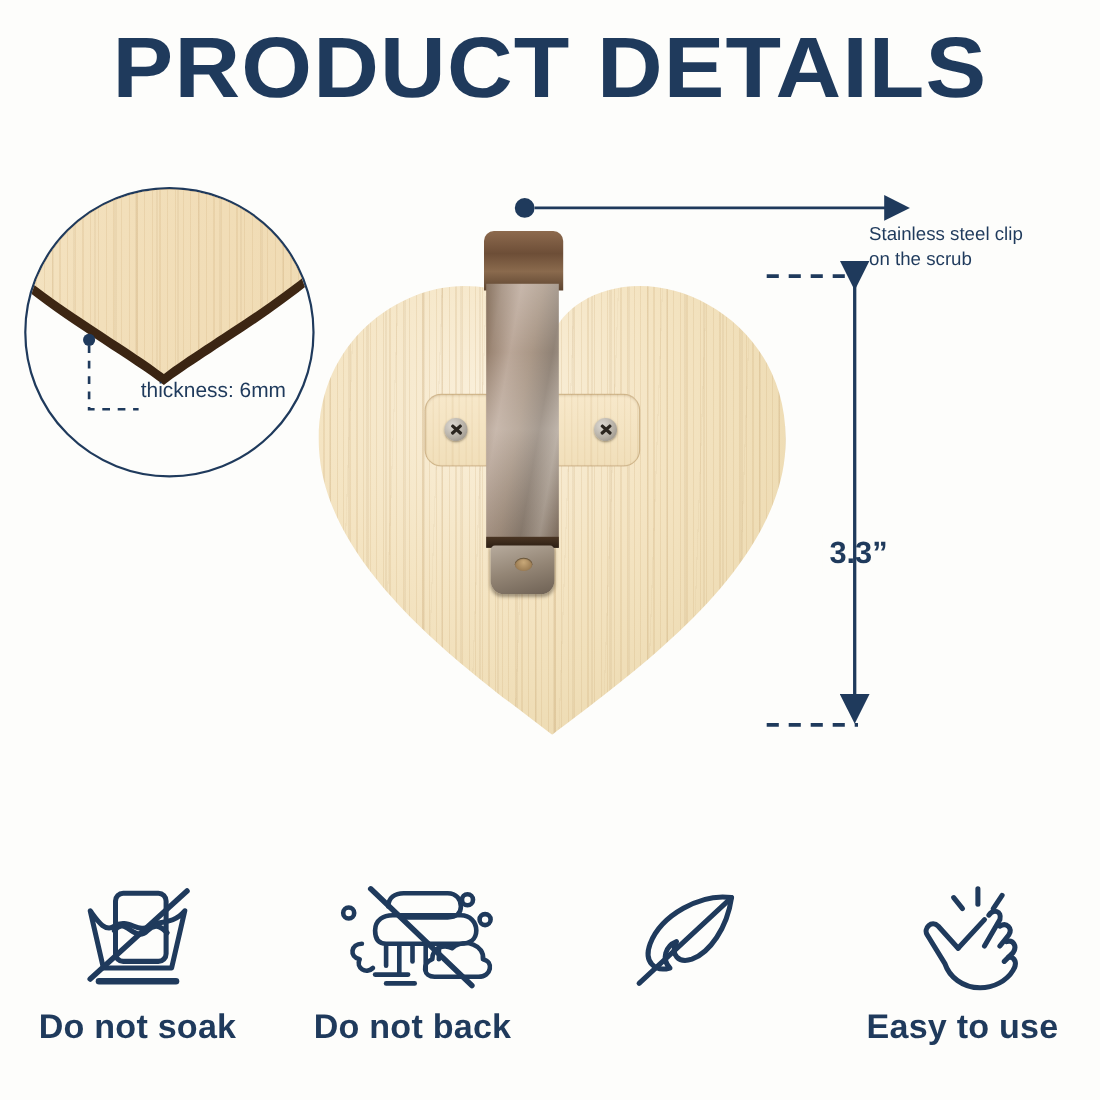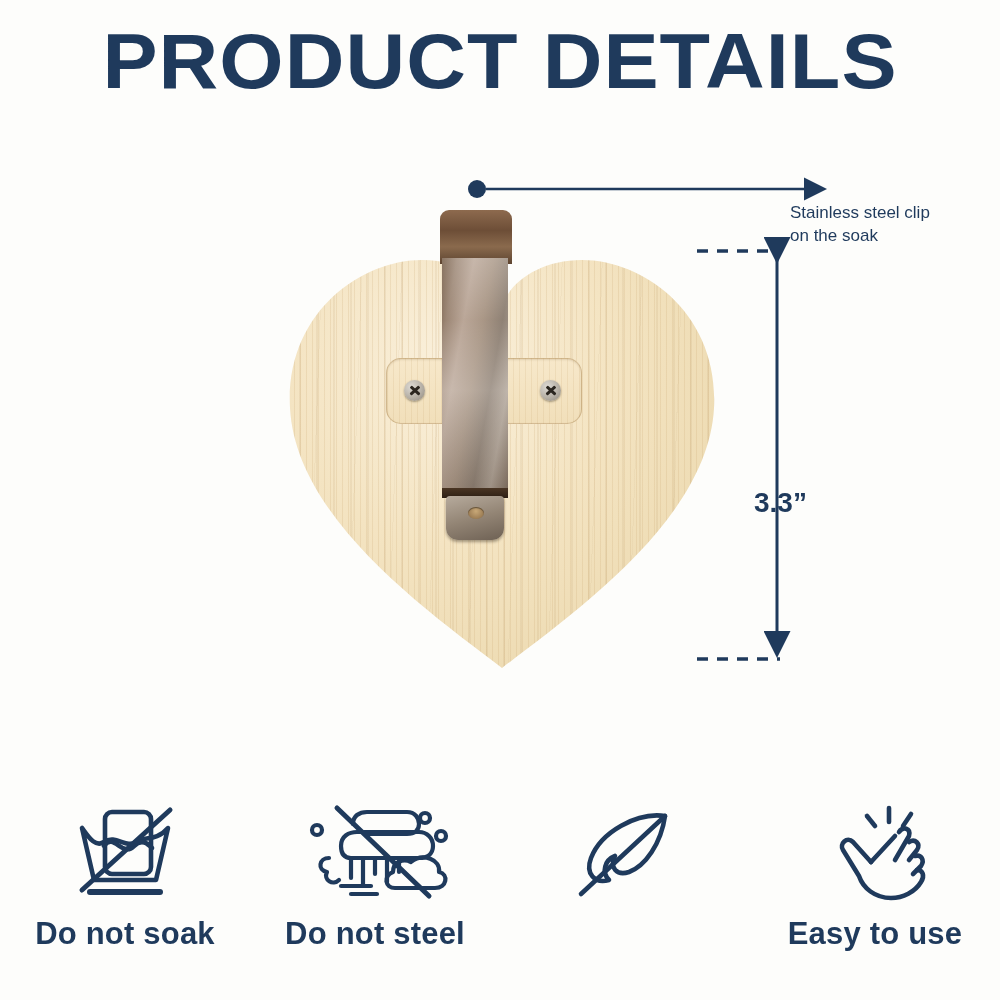--- a/index.html
+++ b/index.html
@@ -225,20 +225,29 @@
     <div class="plate"></div>
     <div class="clip-top"></div>
     <div class="clip-body"></div>
     <div class="clip-seam"></div>
     <div class="clip-foot"></div>
     <div class="clip-hole"></div>
     <div class="screw left"></div>
     <div class="screw right"></div>
   </div>
 
+  <div class="magnifier">
+    <div class="mag-edge"></div>
+    <div class="mag-wood"></div>
+    <svg class="mag-leader" viewBox="0 0 260 260">
+      <circle cx="57" cy="137" r="5.5" fill="#1f3a5c"></circle>
+      <path d="M57 142 L57 200 L102 200" stroke="#1f3a5c" stroke-width="2.4" fill="none" stroke-dasharray="7 7"></path>
+    </svg>
+    <div class="thickness-label">thickness: 6mm</div>
+  </div>
 
   <svg class="annot" viewBox="0 0 1000 1000">
     <defs>
       <marker id="arrowR" markerWidth="9" markerHeight="9" refX="7" refY="4.5" orient="auto">
         <path d="M0 0 L9 4.5 L0 9 z" fill="#1f3a5c"></path>
       </marker>
       <marker id="arrowUp" markerWidth="9" markerHeight="9" refX="7" refY="4.5" orient="auto">
         <path d="M0 0 L9 4.5 L0 9 z" fill="#1f3a5c"></path>
       </marker>
       <marker id="arrowDn" markerWidth="9" markerHeight="9" refX="7" refY="4.5" orient="auto">
@@ -250,21 +259,21 @@
     <line x1="486" y1="189" x2="822" y2="189" stroke="#1f3a5c" stroke-width="2.6" marker-end="url(#arrowR)"></line>
 
     <line x1="697" y1="251" x2="780" y2="251" stroke="#1f3a5c" stroke-width="3.4" stroke-dasharray="11 9"></line>
     <line x1="697" y1="659" x2="780" y2="659" stroke="#1f3a5c" stroke-width="3.4" stroke-dasharray="11 9"></line>
 
     <line x1="777" y1="258" x2="777" y2="652" stroke="#1f3a5c" stroke-width="3" marker-start="url(#arrowUp)" marker-end="url(#arrowDn)"></line>
   </svg>
 
   <div class="callout">
     <div>Stainless steel clip</div>
-    <div>on the soak</div>
+    <div>on the scrub</div>
   </div>
 
   <div class="dim-label">3.3”</div>
 
   <div class="features">
 
     <div class="feature">
       <div class="ico">
         <svg width="130" height="104" viewBox="0 0 130 104" fill="none" stroke="#1f3a5c" stroke-width="4.6" stroke-linecap="round" stroke-linejoin="round">
           <path d="M22 26 L34 78 L96 78 L108 26 C96 40 84 34 76 40 C66 47 56 32 44 40 C35 46 28 34 22 26 Z"></path>
@@ -290,21 +299,21 @@
           <line x1="46" y1="84" x2="76" y2="84"></line>
           <line x1="56" y1="92" x2="82" y2="92"></line>
           <path d="M34 56 C24 56 22 68 32 70 C28 78 38 84 44 78"></path>
           <path d="M116 60 C128 50 146 58 144 70 C154 72 152 86 140 86 L100 86 C90 86 88 74 98 70 C98 60 108 56 116 60 Z"></path>
           <circle cx="22" cy="28" r="5"></circle>
           <circle cx="130" cy="16" r="5"></circle>
           <circle cx="146" cy="34" r="5"></circle>
           <line x1="42" y1="6" x2="134" y2="94" stroke-width="5"></line>
         </svg>
       </div>
-      <div class="cap">Do not steel</div>
+      <div class="cap">Do not back</div>
     </div>
 
     <div class="feature">
       <div class="ico">
         <svg width="120" height="104" viewBox="0 0 120 104" fill="none" stroke="#1f3a5c" stroke-width="4.6" stroke-linecap="round" stroke-linejoin="round">
           <path d="M100 14 C72 10 36 30 26 56 C20 72 30 82 44 78 C36 70 40 58 50 54
                    C44 66 52 74 64 70 C80 64 96 42 100 14 Z"></path>
           <path d="M100 14 L16 92"></path>
         </svg>
       </div>

